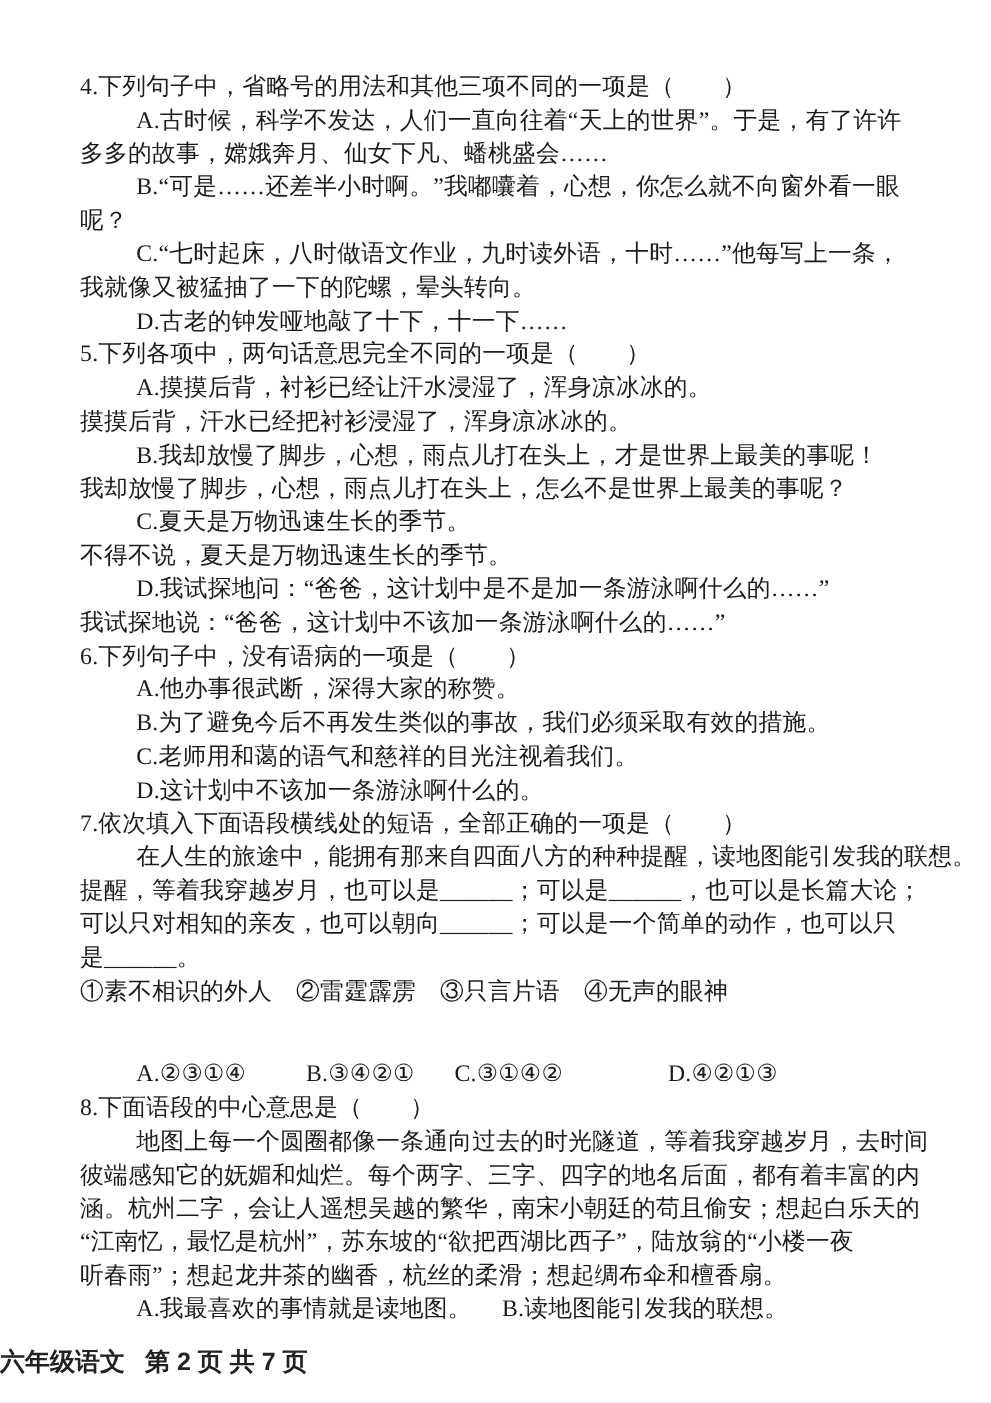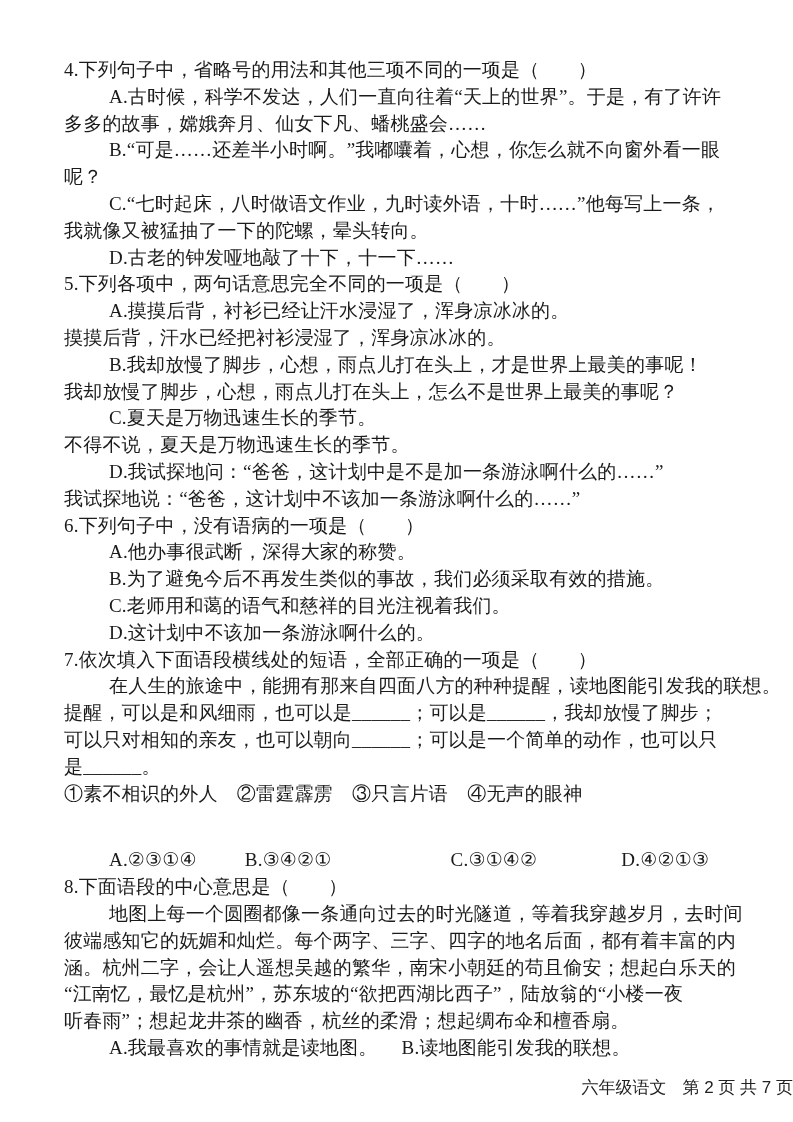--- a/index.html
+++ b/index.html
@@ -29,31 +29,31 @@
     white-space: pre;
     letter-spacing: 0.2px;
   }
   .line.indent {
     padding-left: 45px;
   }
   .line.spread .opt {
     display: inline-block;
   }
   .line.spread .opt-1 { margin-left: 48px; margin-top: 40px; }
-  .line.spread .opt-2 { margin-left: 119px; text-align: right; }
+  .line.spread .opt-2 { margin-left: 32px; text-align: right; }
   .line.spread .opt-3 { margin-left: 84px; }
   .footer {
     position: absolute;
     top: 1076px;
     left: 0;
     width: 100%;
-    text-align: right;
+    text-align: left;
     font-family: "Liberation Sans", "DejaVu Sans", sans-serif;
-    font-size: 17px;
-    font-weight: 400;
+    font-size: 20px;
+    font-weight: 700;
     color: #222222;
   }
   .footer .pageinfo {
     margin-left: 16px;
   }
 </style>
 </head>
 <body>
 
 <div class="sheet">
@@ -77,21 +77,21 @@
       <div class="line">不得不说，夏天是万物迅速生长的季节。</div>
       <div class="line indent">D.我试探地问：“爸爸，这计划中是不是加一条游泳啊什么的……”</div>
       <div class="line">我试探地说：“爸爸，这计划中不该加一条游泳啊什么的……”</div>
       <div class="line">6.下列句子中，没有语病的一项是（　　）</div>
       <div class="line indent">A.他办事很武断，深得大家的称赞。</div>
       <div class="line indent">B.为了避免今后不再发生类似的事故，我们必须采取有效的措施。</div>
       <div class="line indent">C.老师用和蔼的语气和慈祥的目光注视着我们。</div>
       <div class="line indent">D.这计划中不该加一条游泳啊什么的。</div>
       <div class="line">7.依次填入下面语段横线处的短语，全部正确的一项是（　　）</div>
       <div class="line indent">在人生的旅途中，能拥有那来自四面八方的种种提醒，读地图能引发我的联想。</div>
-      <div class="line">提醒，可以是和风细雨，也可以是______；可以是______，我却放慢了脚步；</div>
+      <div class="line">提醒，等着我穿越岁月，也可以是______；可以是______，也可以是长篇大论；</div>
       <div class="line">可以只对相知的亲友，也可以朝向______；可以是一个简单的动作，也可以只</div>
       <div class="line">是______。</div>
       <div class="line">①素不相识的外人　②雷霆霹雳　③只言片语　④无声的眼神</div>
       <div class="line indent spread"><span class="opt opt-0">A.②③①④</span><span class="opt opt-1">B.③④②①</span><span class="opt opt-2">C.③①④②</span><span class="opt opt-3">D.④②①③</span></div>
       <div class="line">8.下面语段的中心意思是（　　）</div>
       <div class="line indent">地图上每一个圆圈都像一条通向过去的时光隧道，等着我穿越岁月，去时间</div>
       <div class="line">彼端感知它的妩媚和灿烂。每个两字、三字、四字的地名后面，都有着丰富的内</div>
       <div class="line">涵。杭州二字，会让人遥想吴越的繁华，南宋小朝廷的苟且偷安；想起白乐天的</div>
       <div class="line">“江南忆，最忆是杭州”，苏东坡的“欲把西湖比西子”，陆放翁的“小楼一夜</div>
       <div class="line">听春雨”；想起龙井茶的幽香，杭丝的柔滑；想起绸布伞和檀香扇。</div>

